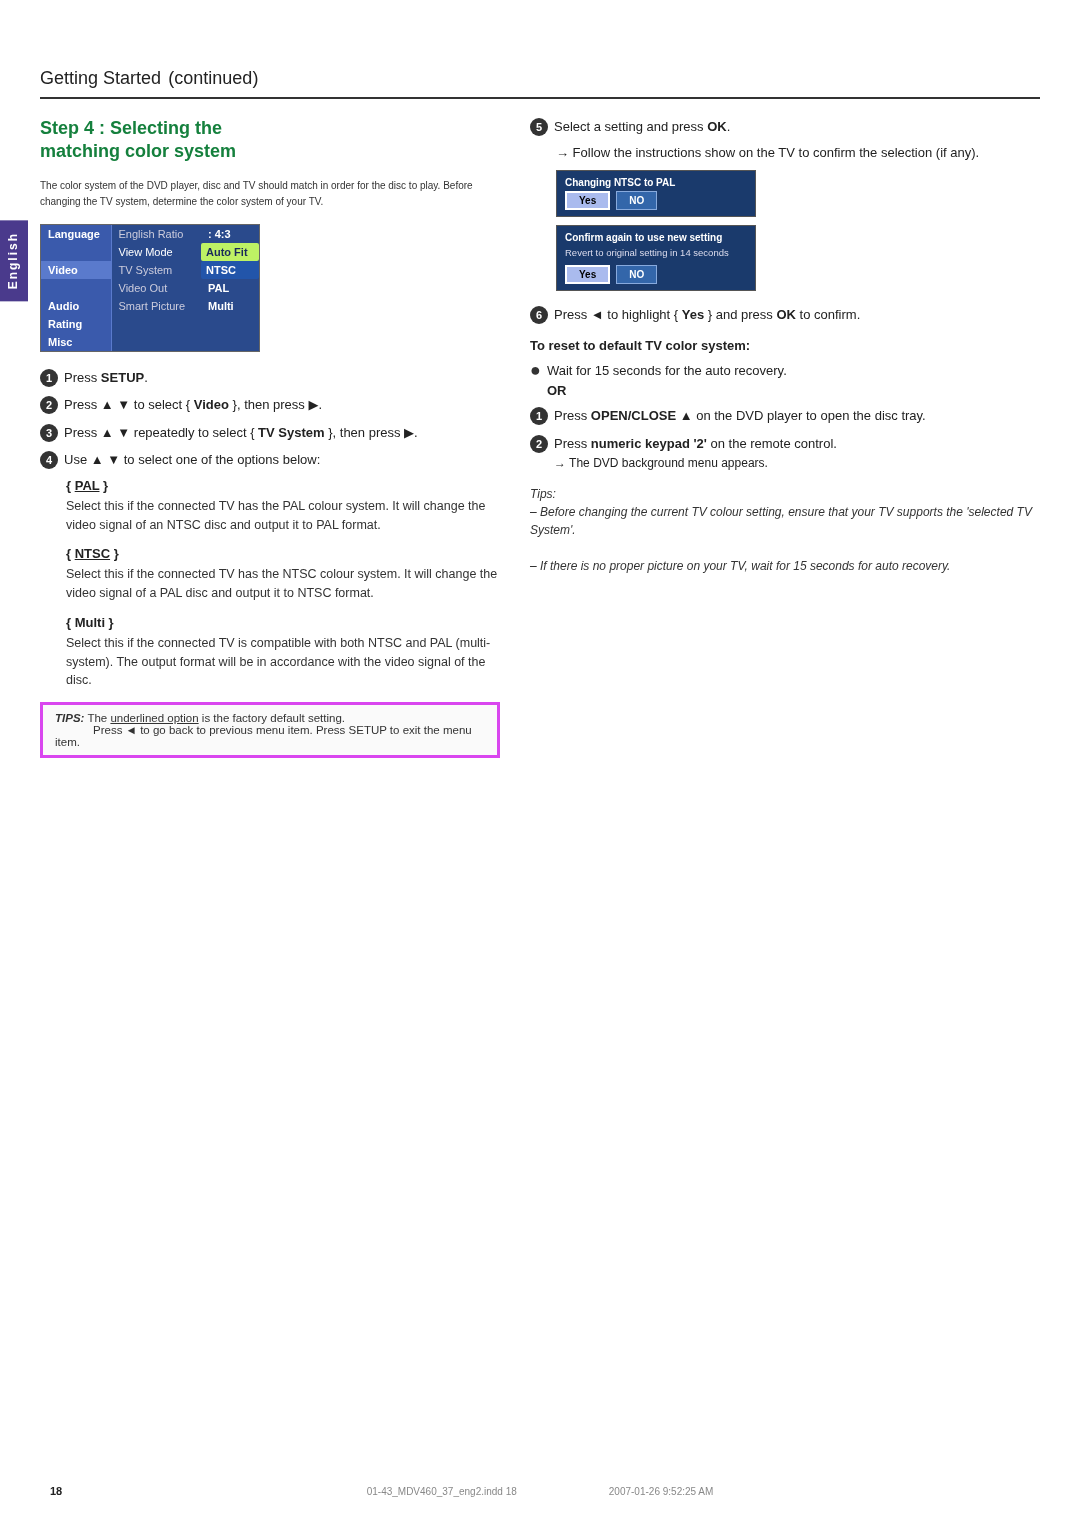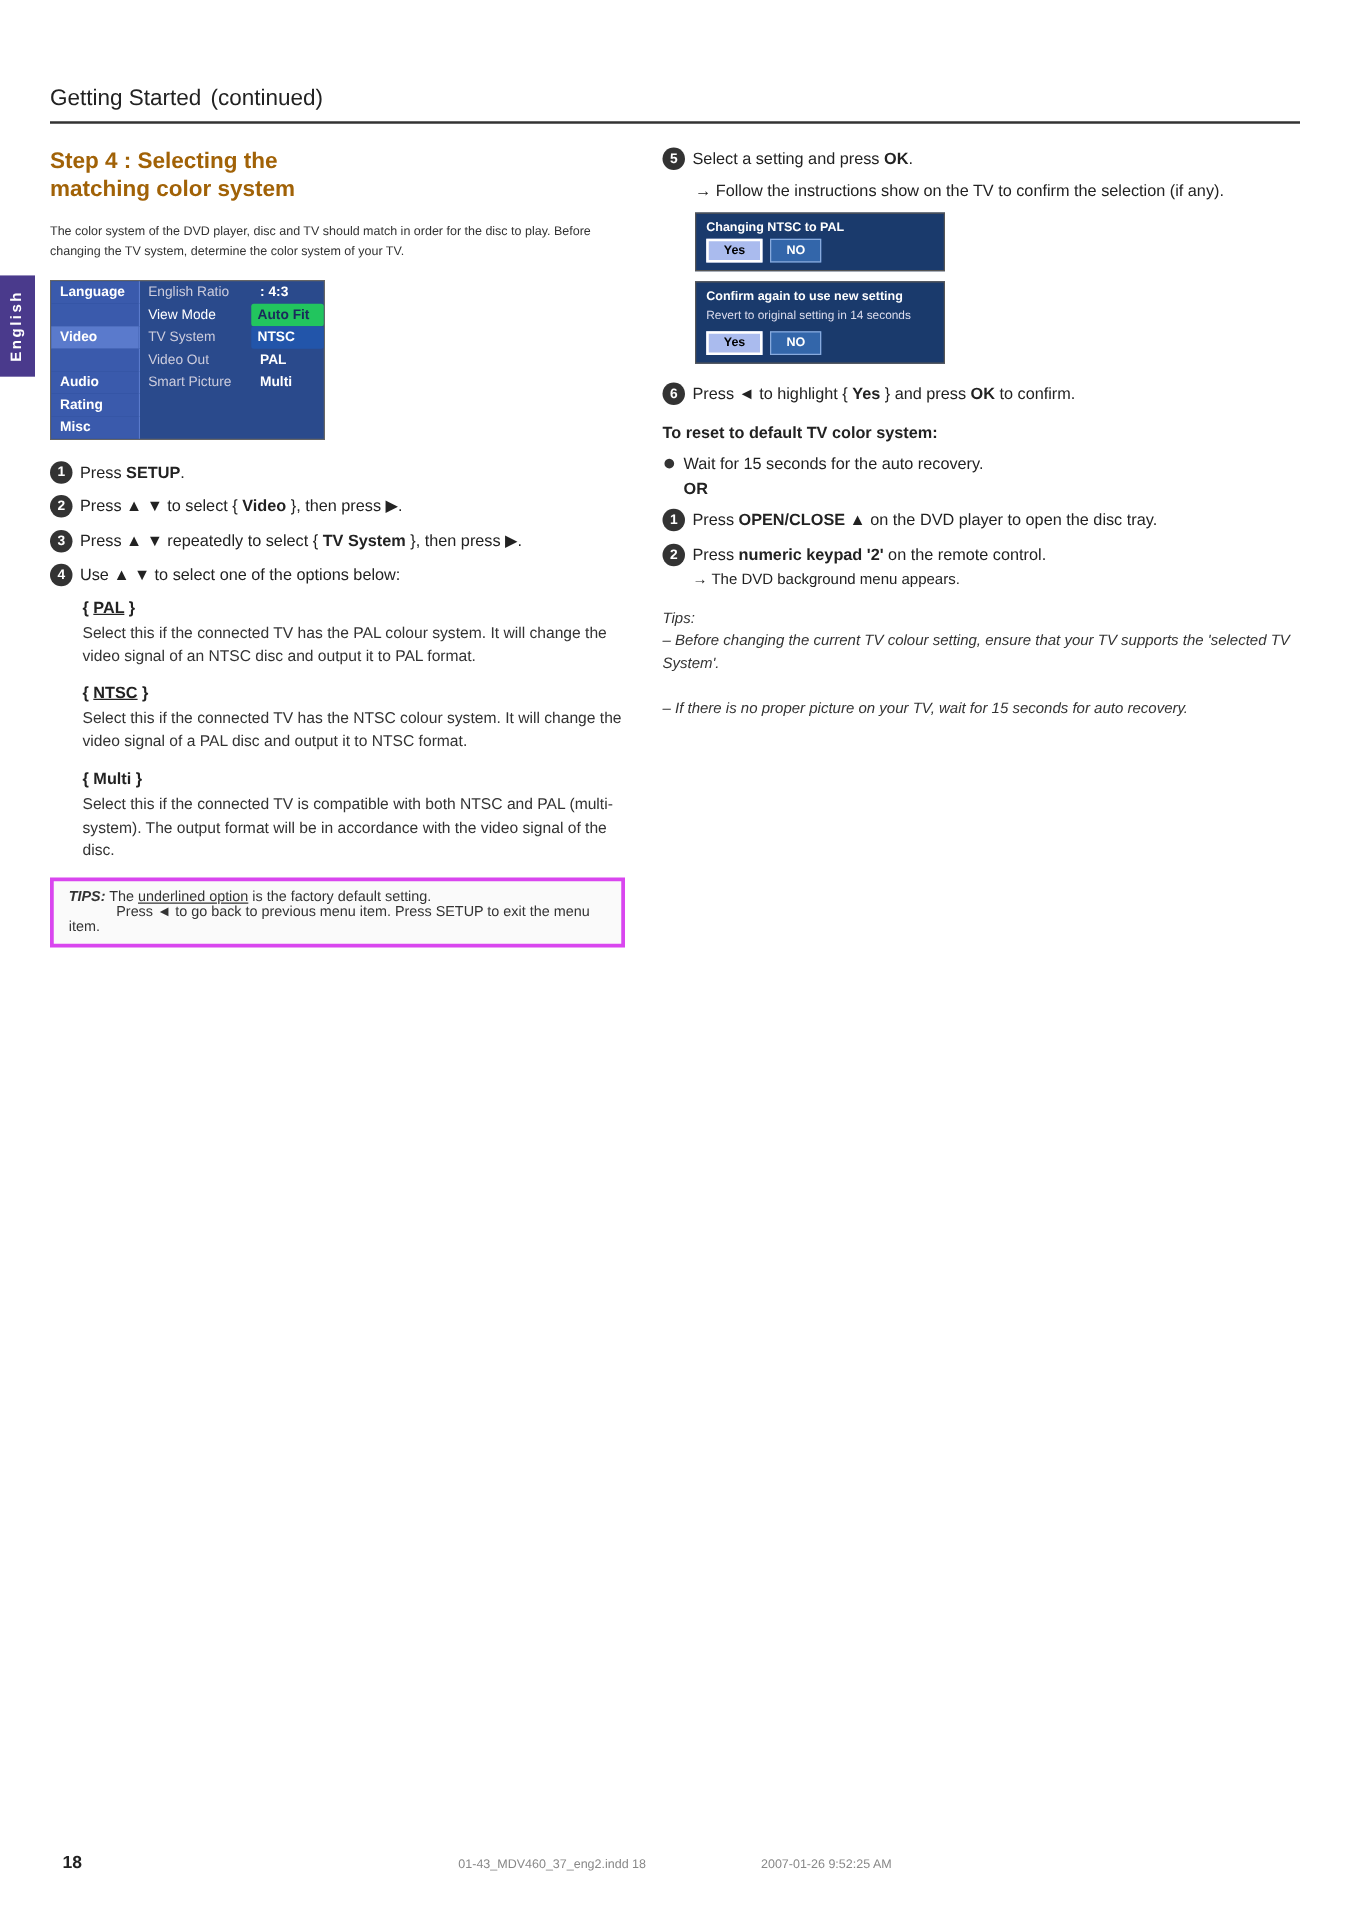--- a/index.html
+++ b/index.html
@@ -74,21 +74,21 @@
       max-width: 460px;
     }
     .right-col {
       flex: 1;
     }
 
     
     .step-heading {
       font-size: 18px;
       font-weight: bold;
-      color: #a16207;
+      color: #15803d;
       margin-bottom: 14px;
       line-height: 1.3;
     }
 
     
     .body-text {
       font-size: 10px;
       line-height: 1.6;
       color: #333;
       margin-bottom: 14px;
@@ -276,21 +276,21 @@
       line-height: 1.5;
       color: #333;
       margin-top: 12px;
     }
 
     
     .page-number {
       position: absolute;
       bottom: 30px;
       left: 50px;
-      font-size: 14px;
+      font-size: 11px;
       font-weight: bold;
     }
 
     
     .footer-info {
       position: absolute;
       bottom: 30px;
       left: 50%;
       transform: translateX(-50%);
       font-size: 10px;
@@ -332,21 +332,21 @@
           <table class="menu-table">
             <tbody>
                 <tr>
               <td class="col-left">Language</td>
               <td class="col-label">English Ratio</td>
               <td class="col-value">: 4:3</td>
             </tr>
             <tr class="highlight-row">
               <td class="col-left"></td>
               <td class="col-label">View Mode</td>
-              <td class="col-value" style="background:#22c55e; color:#1a2a5c; padding:2px 5px; border-radius:2px;">Auto Fit</td>
+              <td class="col-value" style="background:#bef264; color:#1a2a5c; padding:2px 5px; border-radius:2px;">Auto Fit</td>
             </tr>
             <tr>
               <td class="col-left" style="background:#5a7acc;">Video</td>
               <td class="col-label">TV System</td>
               <td class="col-value" style="background:#2255aa; color:#fff; padding:2px 5px; border-radius:2px;">NTSC</td>
             </tr>
             <tr>
               <td class="col-left"></td>
               <td class="col-label">Video Out</td>
               <td class="col-value">PAL</td>

